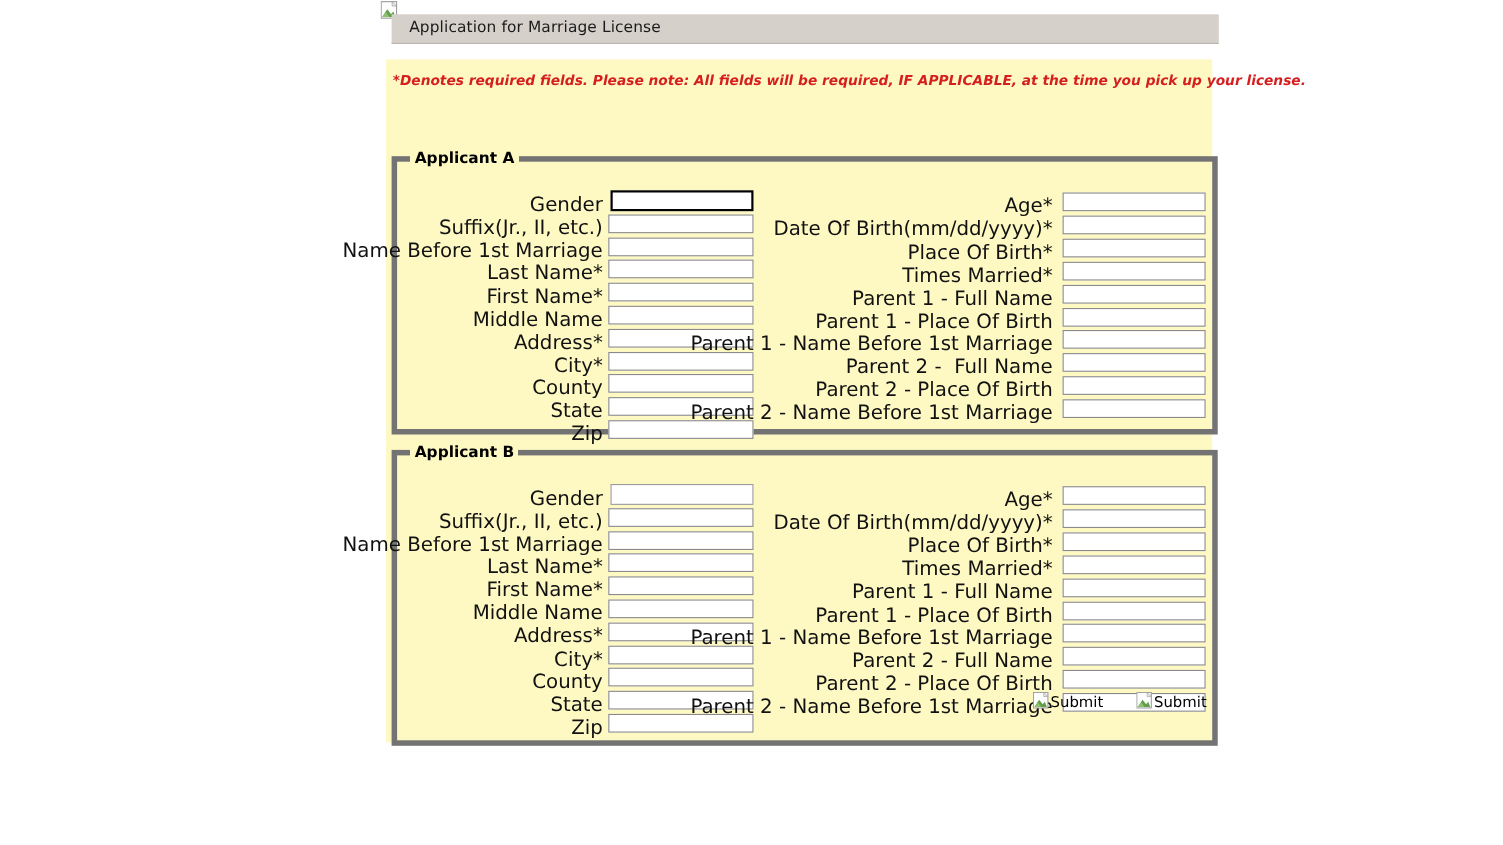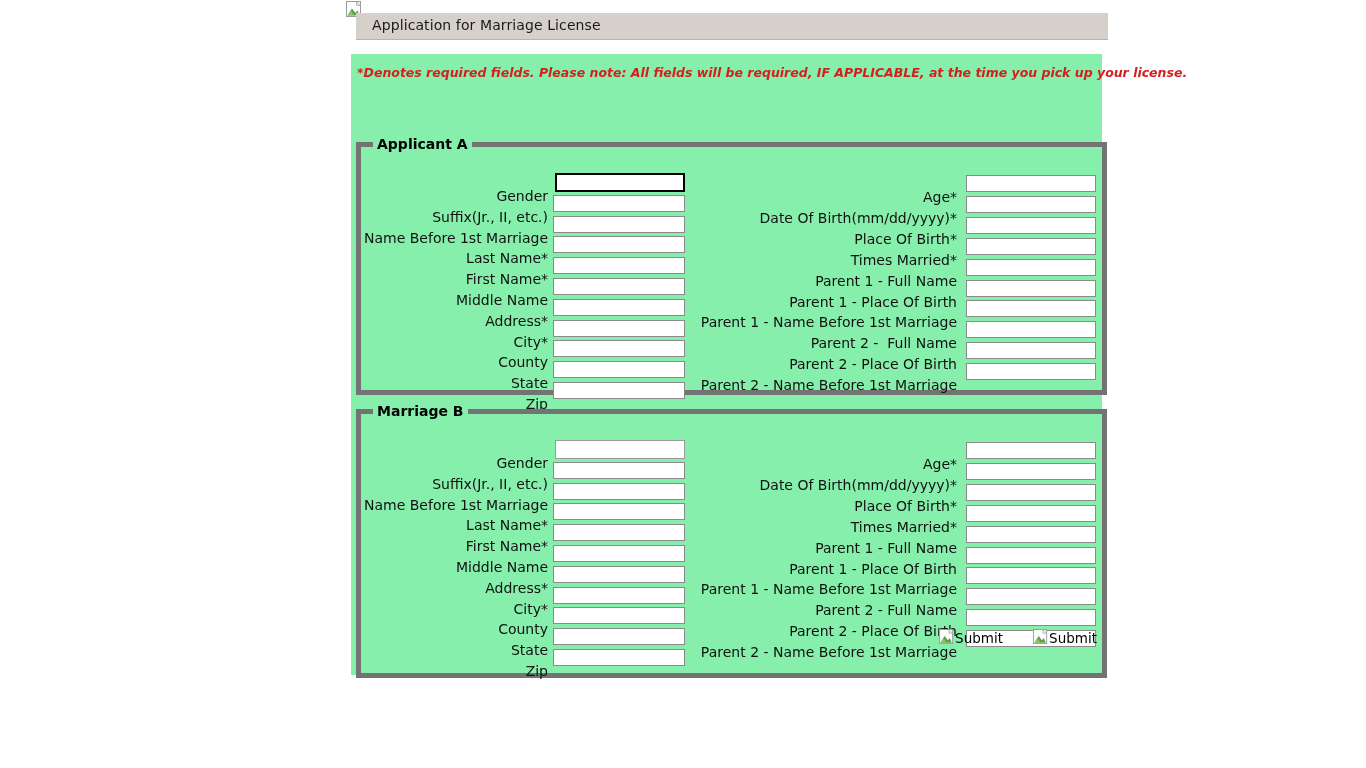--- a/index.html
+++ b/index.html
@@ -67,21 +67,21 @@
     white-space: nowrap;
   }
 
   
   #form-panel {
     position: absolute;
     left: 307px;
     top: 54px;
     width: 751px;
     height: 621px;
-    background: #86efac;
+    background: #fef9c3;
   }
 
   #required-note {
     position: absolute;
     left: 6px;
     top: 11px;
     font-size: 12.5px;
     font-style: italic;
     font-weight: bold;
     color: #d51f1f;
@@ -111,22 +111,22 @@
 
   .field-row {
     position: relative;
     height: 21px;
     margin-bottom: 0px;
     white-space: nowrap;
   }
   .field-label {
     position: absolute;
     right: 0;
-    top: 14px;
-    font-size: 14px;
+    top: 2px;
+    font-size: 18px;
     color: #111;
     text-align: right;
     white-space: pre;
   }
   .col-left .field-label  { right: 143px; }
   .col-right .field-label { right: 139px; }
 
   input.txt {
     position: absolute;
     top: 0px;
@@ -303,21 +303,21 @@
             </div>
             <div class="field-row" style="position: absolute; left: 0px; width: 100%; top: 211.1px;">
               <span class="field-label">Parent 2 - Name Before 1st Marriage</span>
               <input type="text" class="txt" style="">
             </div>
           </div>
       </div>
     </fieldset>
 
     <fieldset class="applicant" id="applicant-b">
-      <legend>Marriage B</legend>
+      <legend>Applicant B</legend>
 
       <div class="col-left" id="b-left">
         <div class="field-row" style="position: absolute; left: 0px; width: 100%; top: 22px;">
           <span class="field-label">Gender</span>
           <select class="sel plain">
             <option></option>
           </select>
         </div>
         <div id="b-left-fields">
             <div class="field-row" style="position: absolute; left: 0px; width: 100%; top: 42.8px;">

